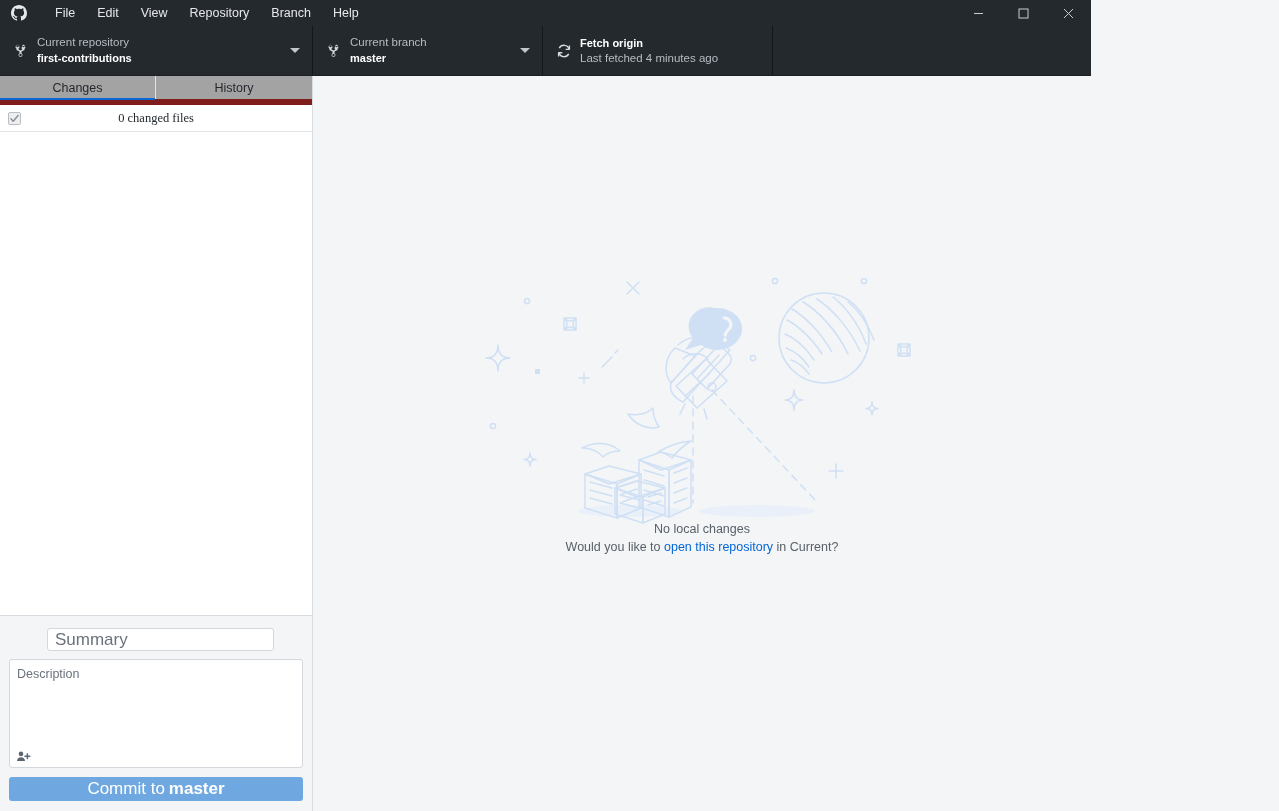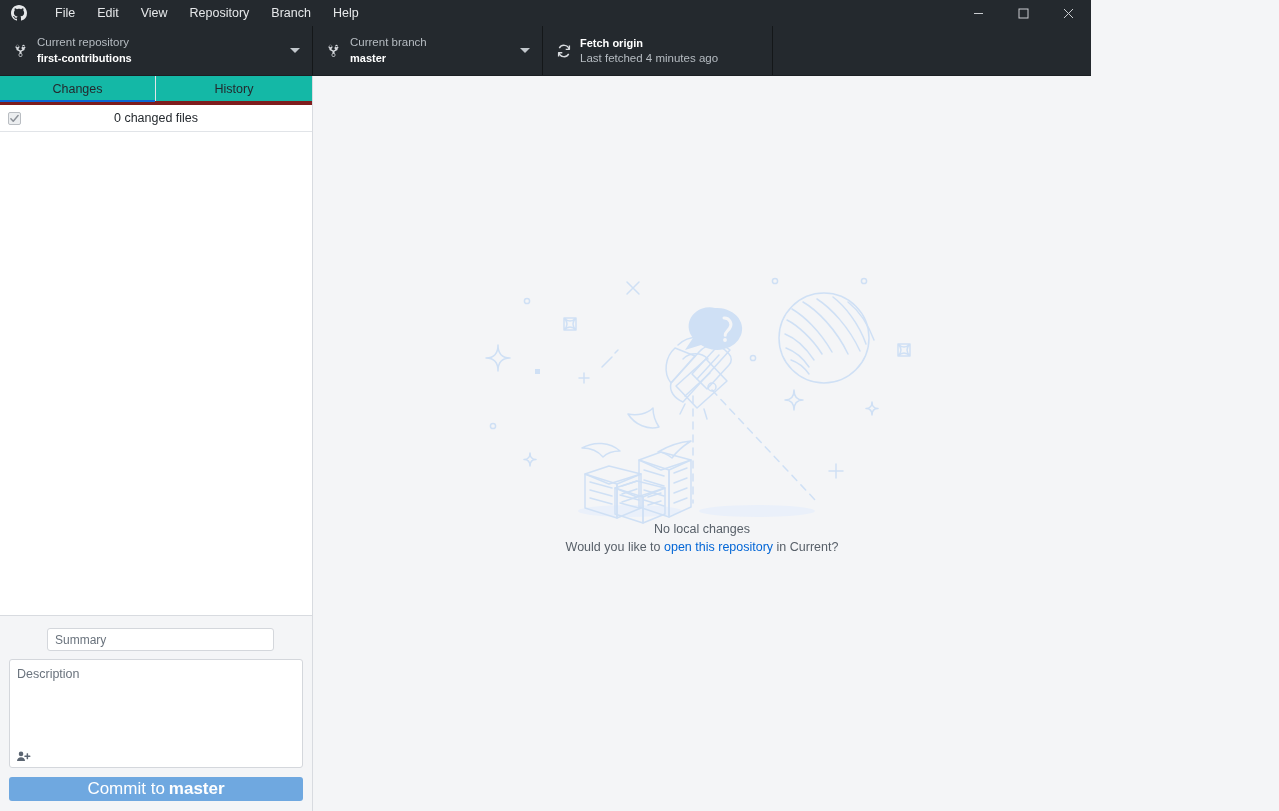--- a/index.html
+++ b/index.html
@@ -148,22 +148,22 @@
     display: flex;
     flex-direction: column;
     background: #fff;
     border-right: 1px solid #d8dbe0;
     min-height: 0;
   }
   .tabs {
     height: 29px;
     flex: 0 0 29px;
     display: flex;
-    background: #14b8a6;
-    border-bottom: 4px solid #7f1d1d;
+    background: #a3a3a3;
+    border-bottom: 6px solid #7f1d1d;
   }
   .tab {
     flex: 1 1 50%;
     display: flex;
     align-items: center;
     justify-content: center;
     font-size: 12.5px;
     color: #24292e;
     position: relative;
     cursor: default;
@@ -178,20 +178,21 @@
     background: #0b69d4;
   }
   .changed-row {
     height: 27px;
     flex: 0 0 27px;
     display: flex;
     align-items: center;
     border-bottom: 1px solid #e1e4e8;
     background: #fff;
     padding: 0 8px;
+    font-family: Liberation Serif, serif;
   }
   .cb {
     width: 13px; height: 13px;
     flex: 0 0 13px;
     border: 1px solid #b9bdc2;
     background: #eceef0;
     border-radius: 2px;
     display: flex;
     align-items: center;
     justify-content: center;
@@ -220,21 +221,21 @@
     display: flex;
     flex-direction: column;
   }
   .summary-wrap { padding: 0 29px 0 38px; }
   .summary-input {
     width: 100%;
     height: 23px;
     border: 1px solid #d4d7dc;
     border-radius: 3px;
     background: #fff;
-    font-size: 12px;
+    font-size: 17px;
     font-family: "Liberation Sans", sans-serif;
     color: #24292e;
     padding: 0 7px;
     outline: none;
   }
   .summary-input::placeholder { color: #6a737d; }
   .desc-wrap {
     margin-top: 8px;
     position: relative;
     flex: 1 1 auto;

